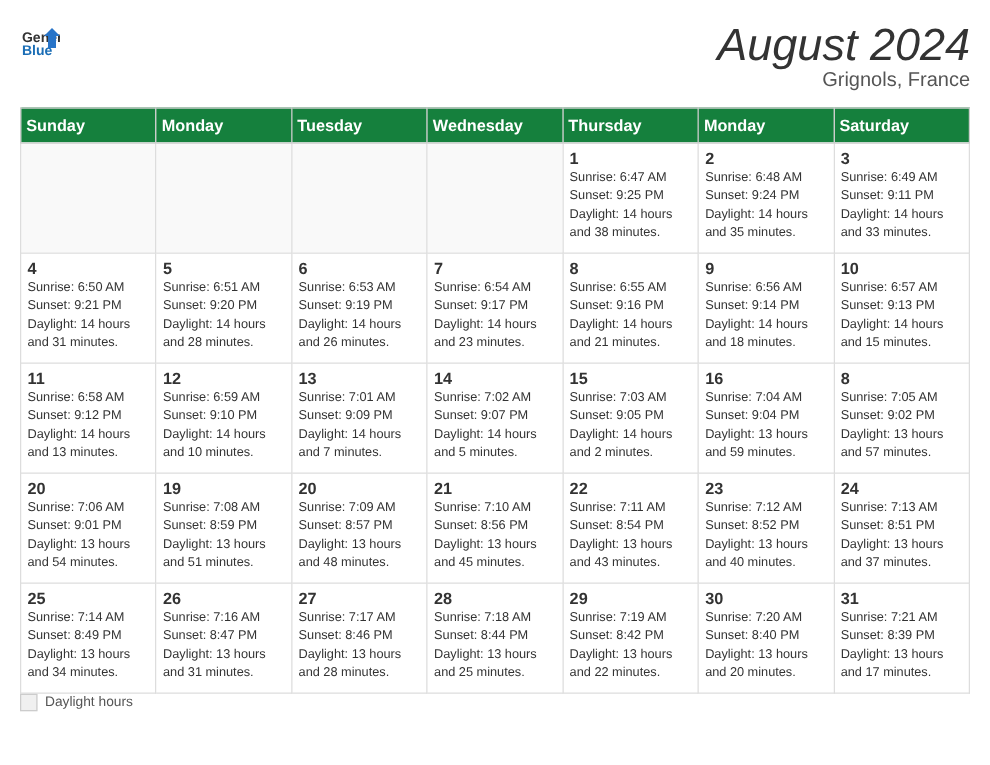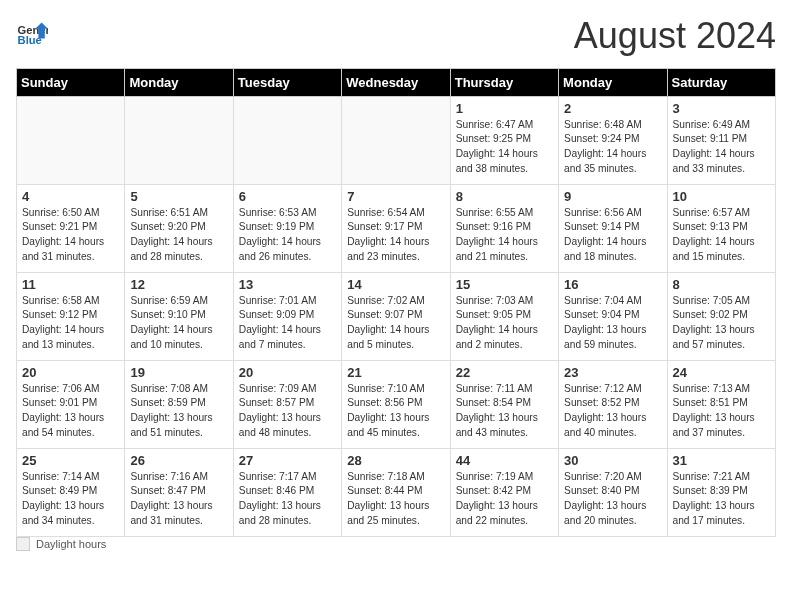--- a/index.html
+++ b/index.html
@@ -26,32 +26,33 @@
       height: 32px;
     }
     .title-block {
       text-align: right;
     }
     .month-title {
       font-size: 36px;
       font-weight: 300;
       color: #333;
       line-height: 1.1;
+      font-style: italic;
     }
     .location-title {
       font-size: 16px;
       color: #555;
     }
     table {
       width: 100%;
       border-collapse: collapse;
       table-layout: fixed;
     }
     th {
-      background-color: #000000;
+      background-color: #15803d;
       color: #fff;
       font-size: 13px;
       font-weight: 600;
       padding: 6px 4px;
       text-align: left;
       border: 1px solid #ccc;
     }
     td {
       vertical-align: top;
       border: 1px solid #ddd;
@@ -98,20 +99,21 @@
 <div class="header">
   <div class="logo">
     <svg class="logo-icon" viewBox="0 0 40 40">
       <text x="2" y="22" font-size="14" font-weight="bold" fill="#333">General</text>
       <text x="2" y="35" font-size="14" font-weight="bold" fill="#1a6db5">Blue</text>
       <polygon points="32,8 40,16 36,16 36,28 28,28 28,16 24,16" fill="#2874c8"></polygon>
     </svg>
   </div>
   <div class="title-block">
     <div class="month-title">August 2024</div>
+    <div class="location-title">Grignols, France</div>
   </div>
 </div>
 
 <table>
   <thead>
     <tr>
     <th>Sunday</th>
         <th>Monday</th>
         <th>Tuesday</th>
         <th>Wednesday</th>
@@ -324,21 +326,21 @@
 and 28 minutes.</div>
         </td>
         <td>
           <span class="day-num">28</span>
           <div class="day-info">Sunrise: 7:18 AM
 Sunset: 8:44 PM
 Daylight: 13 hours
 and 25 minutes.</div>
         </td>
         <td>
-          <span class="day-num">44</span>
+          <span class="day-num">29</span>
           <div class="day-info">Sunrise: 7:19 AM
 Sunset: 8:42 PM
 Daylight: 13 hours
 and 22 minutes.</div>
         </td>
         <td>
           <span class="day-num">30</span>
           <div class="day-info">Sunrise: 7:20 AM
 Sunset: 8:40 PM
 Daylight: 13 hours

